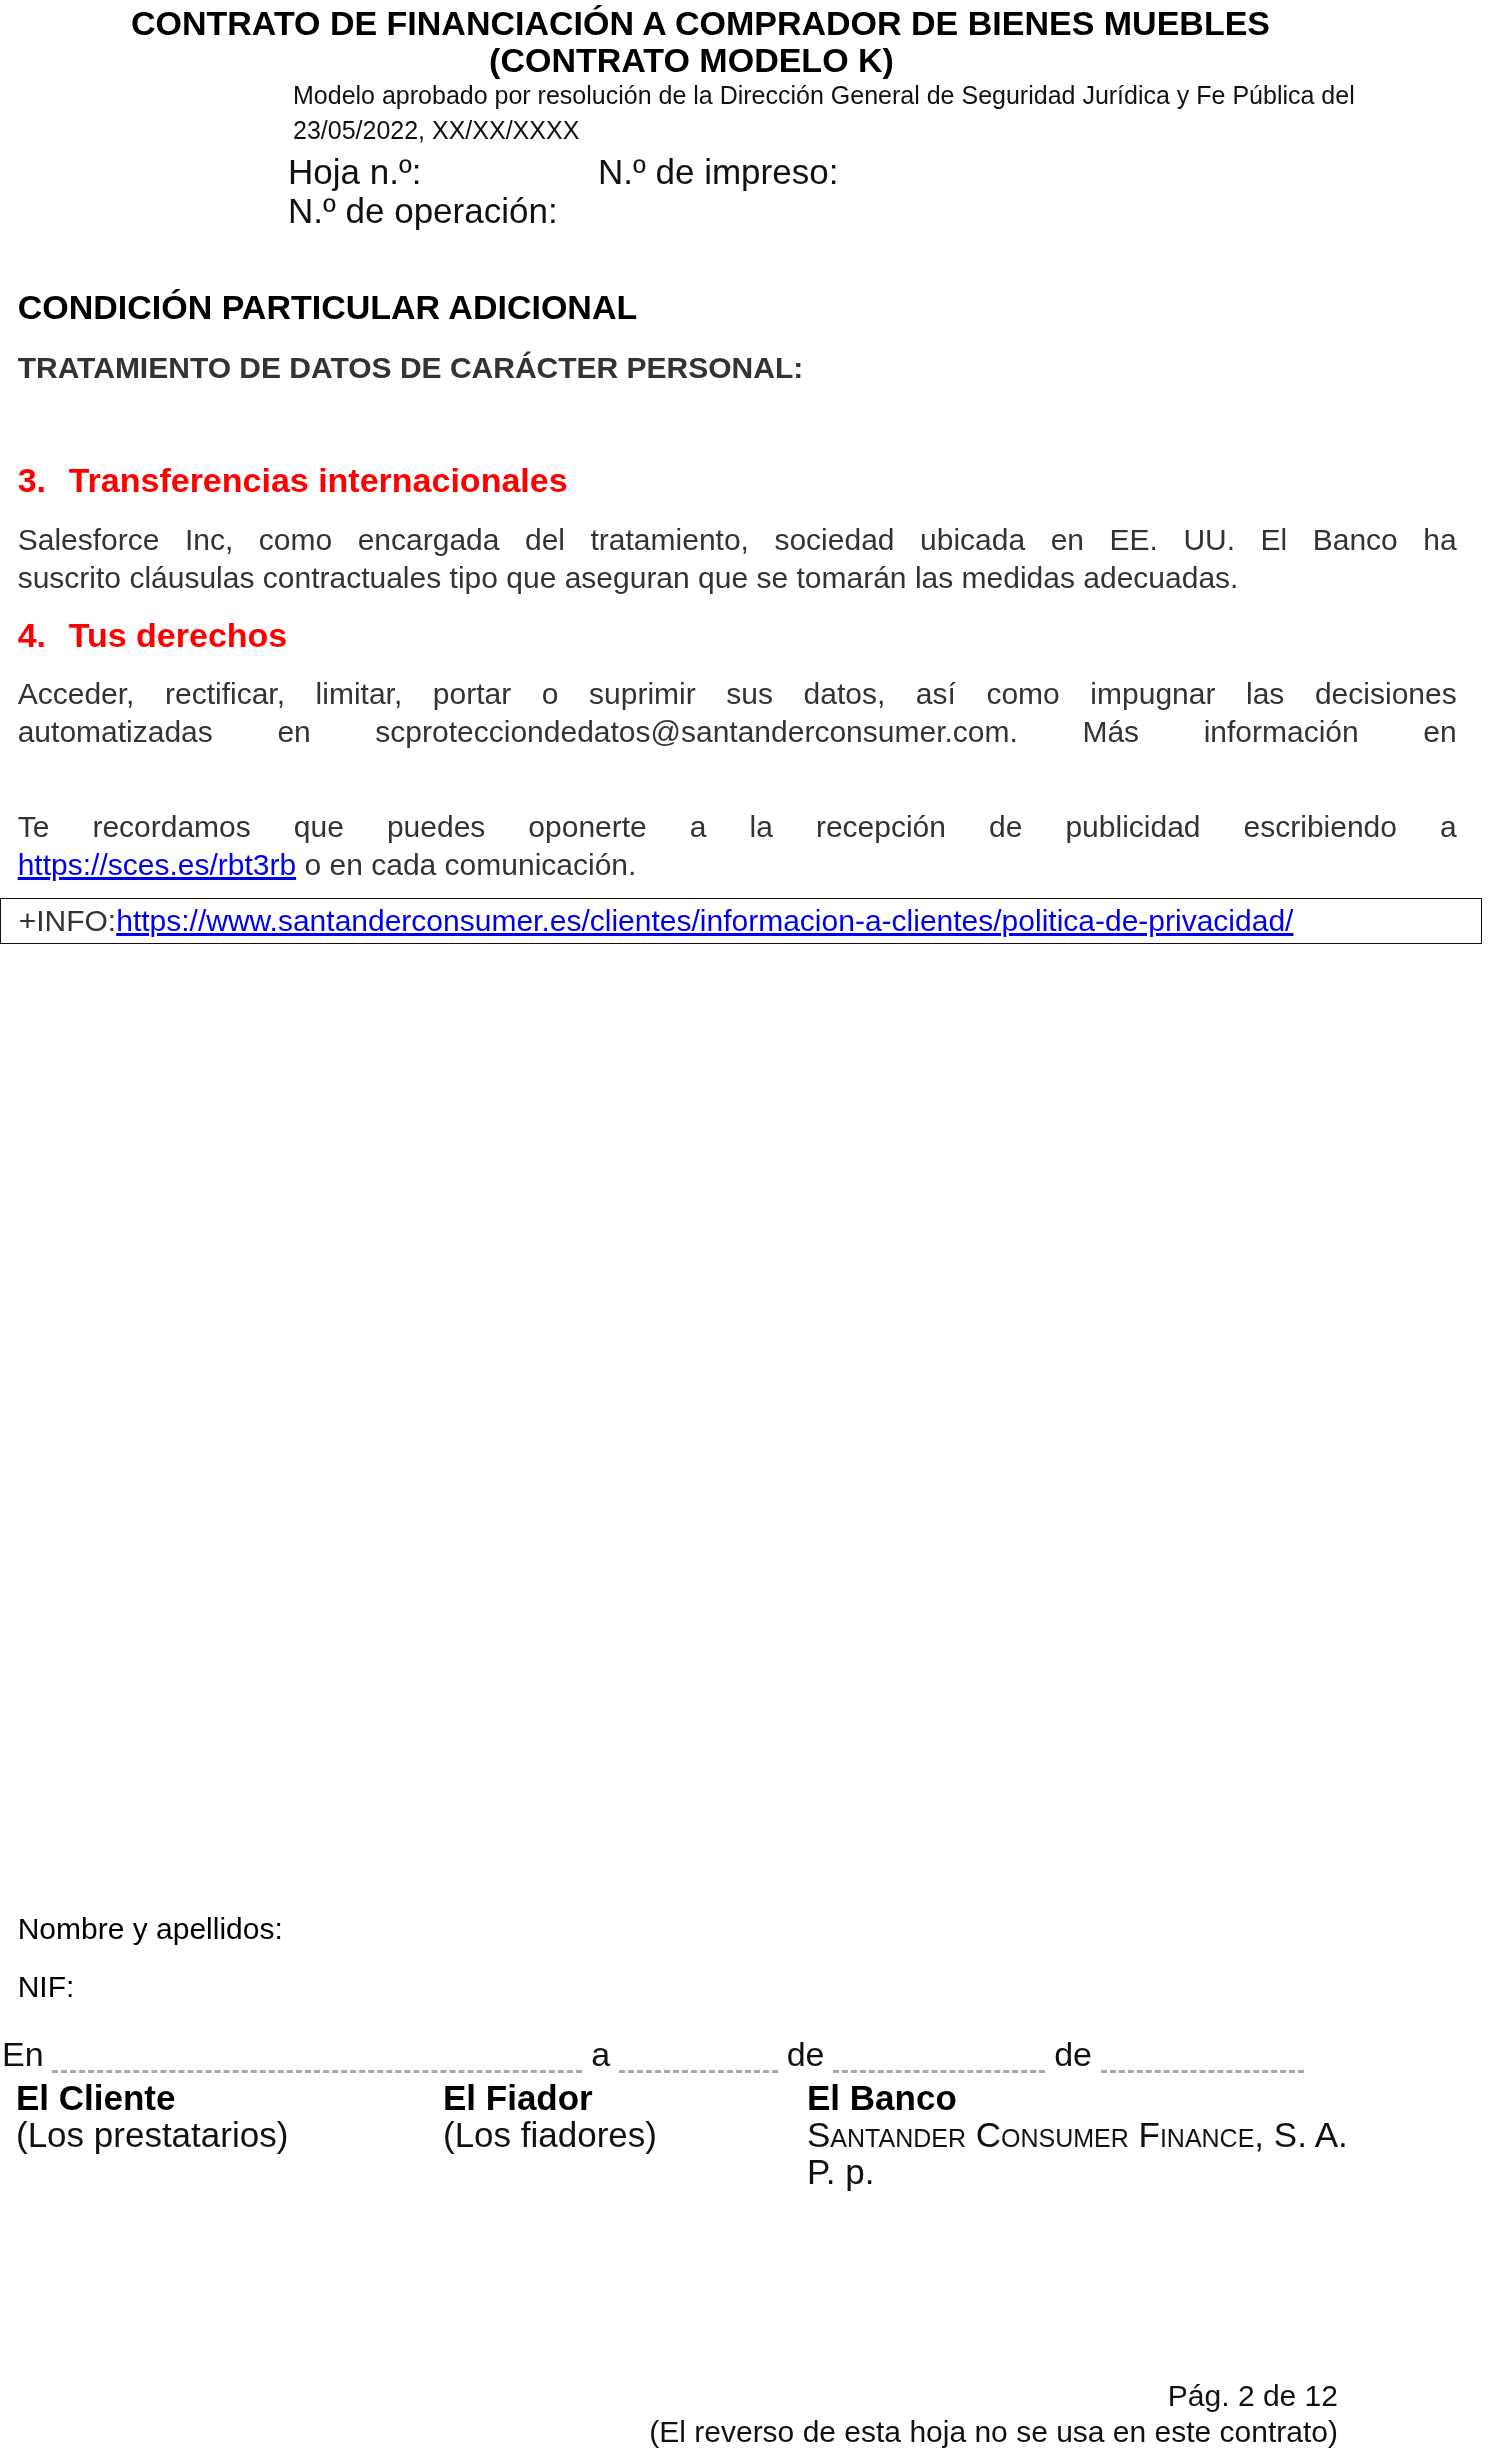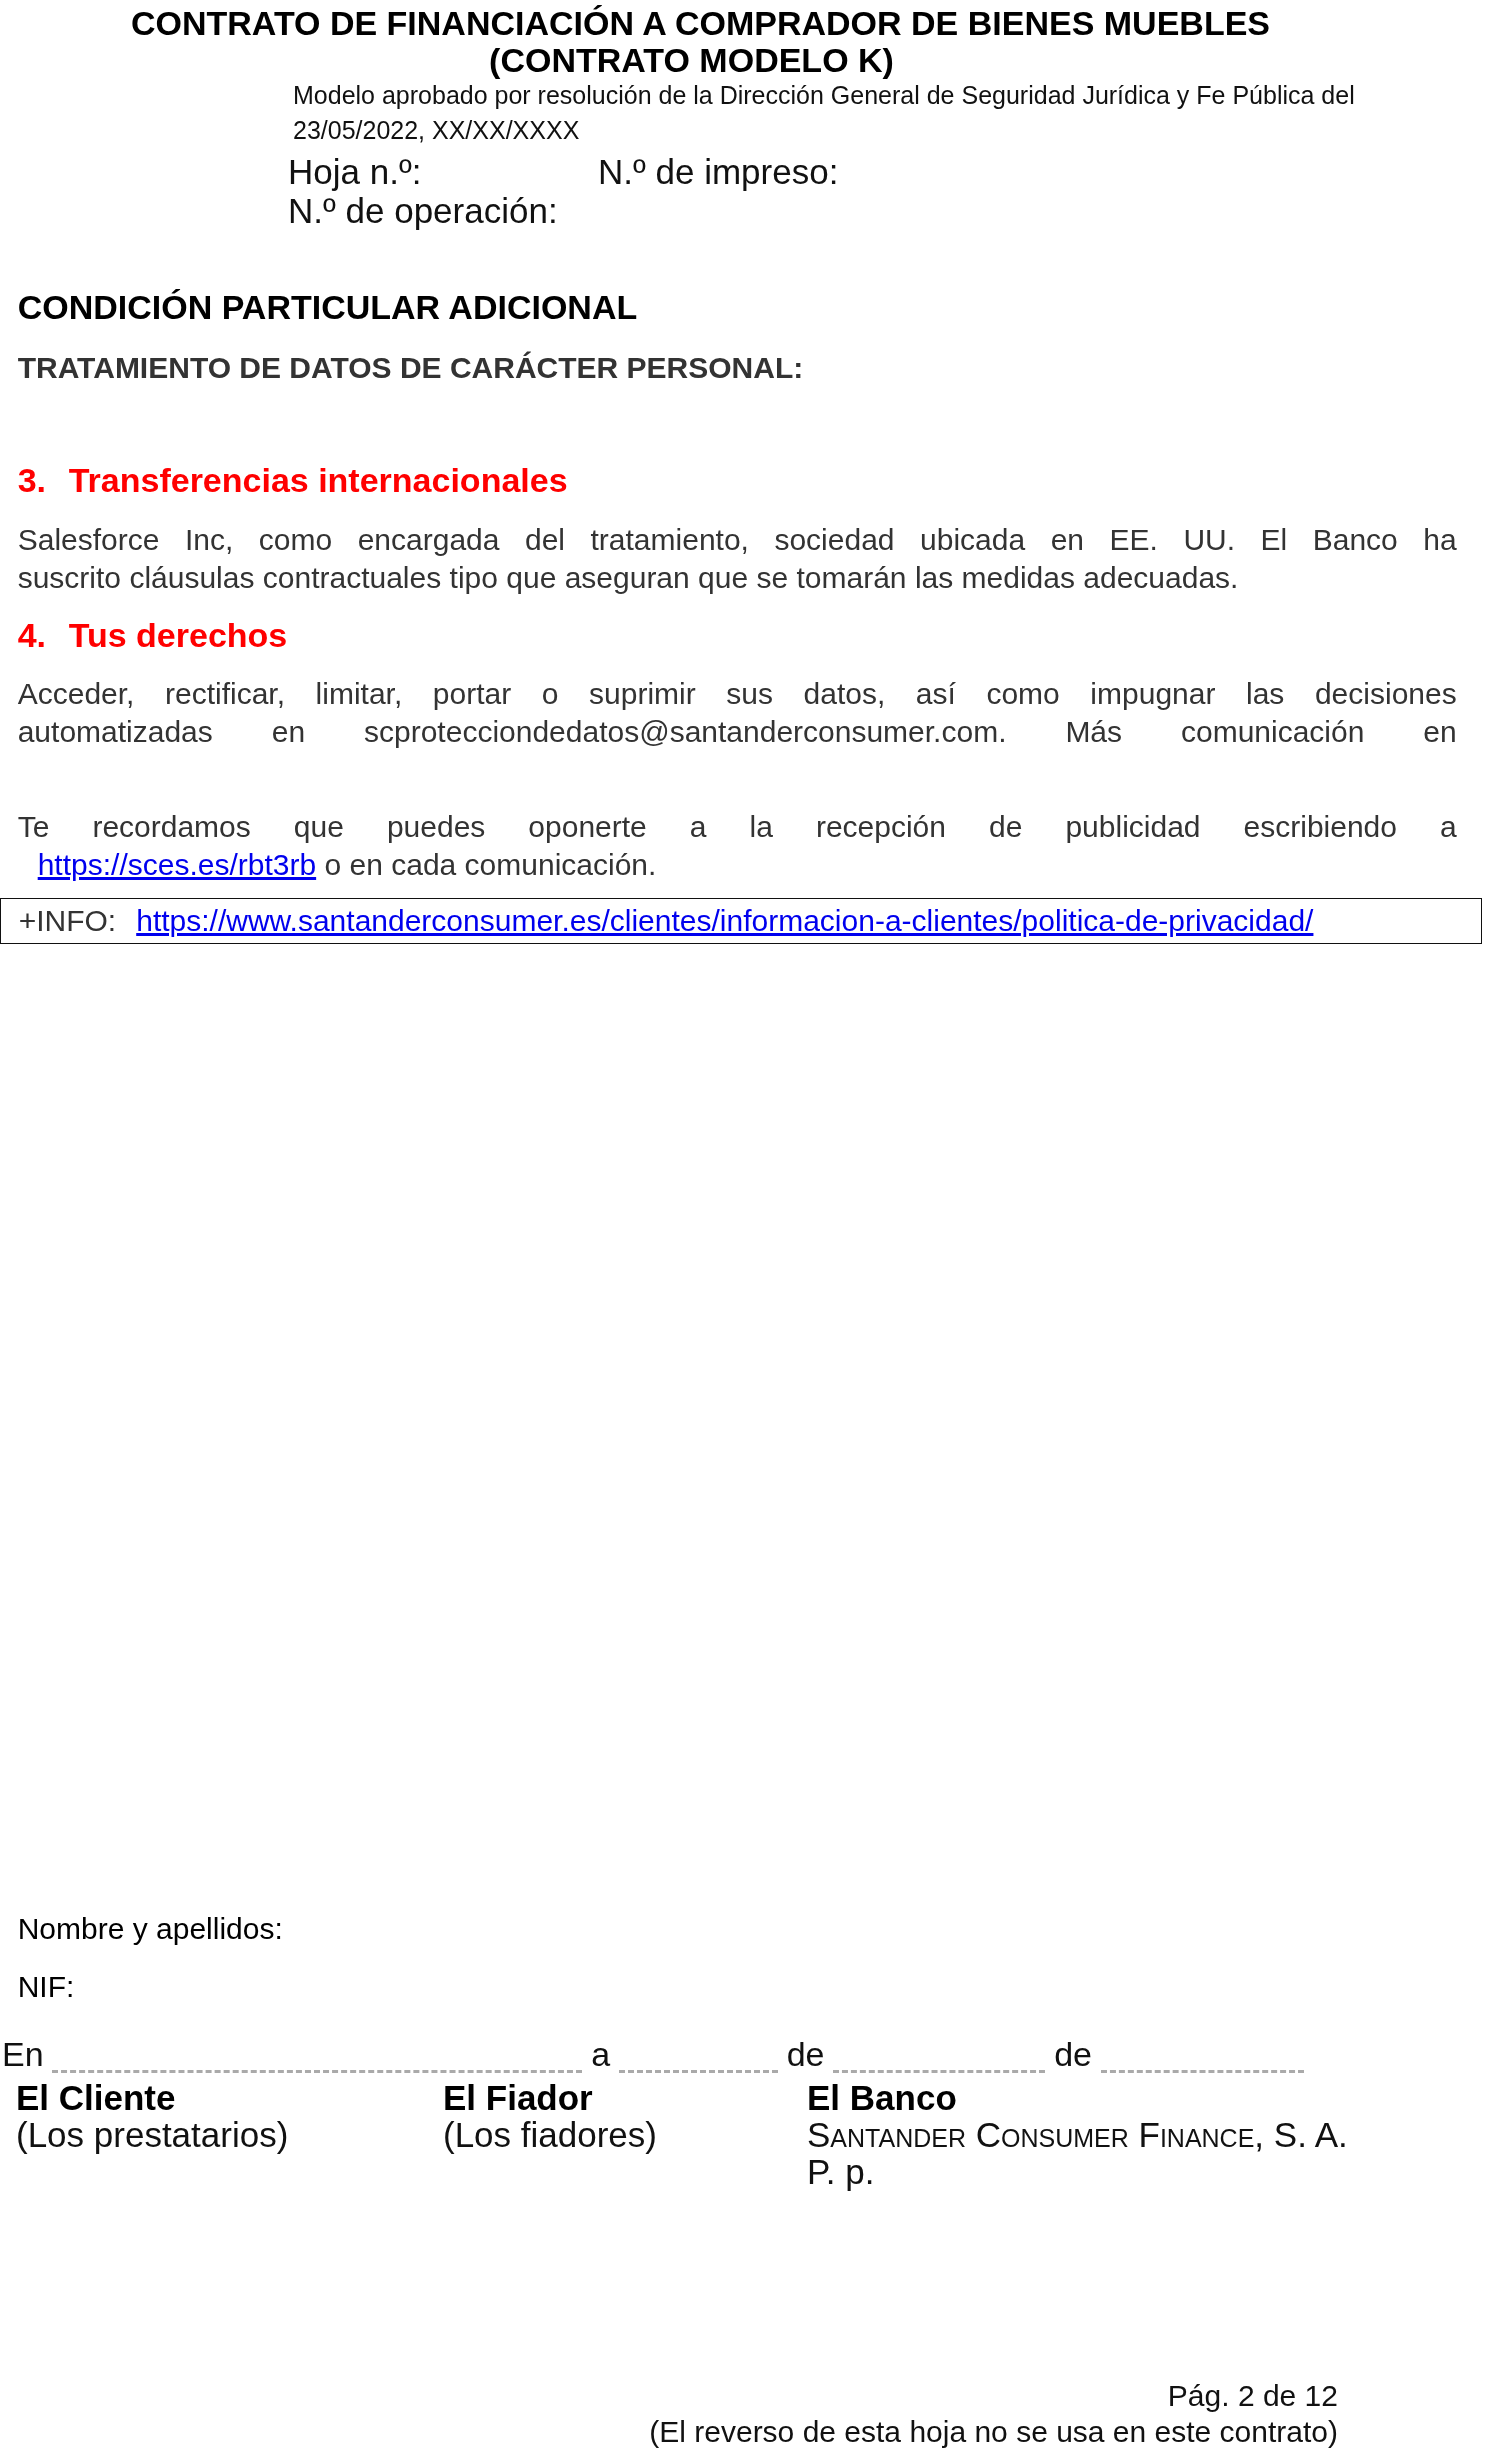--- a/index.html
+++ b/index.html
@@ -12,21 +12,21 @@
   .sub { left: 293px; font-size: 25px; line-height: 35px; color: #111; }
   .meta { font-size: 35px; line-height: 39px; color: #111; }
   .h-black { left: 17.7px; font-weight: bold; color: #000; font-size: 34px; }
   .h-gray { left: 17.7px; font-weight: bold; color: #333; font-size: 30px; }
   .h-red { left: 17.7px; font-weight: bold; color: #ff0000; font-size: 34px; }
   .h-red .num { display: inline-block; width: 51px; }
   .para { left: 17.7px; width: 1439px; font-size: 30px; line-height: 38px; color: #333;
           text-align: justify; white-space: normal; }
   .para .ln { display: block; text-align: justify; text-align-last: justify; }
   .para .ln.last { text-align-last: left; }
-  a.link { color: #0000ee; text-decoration: underline; margin-left: 20px; }
+  a.link { color: #0000ee; text-decoration: underline; }
   .info-box { left: 0; top: 898px; width: 1462px; height: 44px; border: 1.8px solid #111;
               font-size: 30px; line-height: 44px; padding-left: 17.7px; box-sizing: content-box; color: #333; }
   .small-label { left: 17.7px; font-size: 30px; color: #000000; }
   .date-line { left: 2px; top: 2035px; font-size: 34px; color: #111; display: flex; align-items: baseline; }
   .dash { display: inline-block; border-bottom: 3.5px dashed #aaaaaa; height: 0; margin: 0 8.8px; position: relative; top: 7px; }
   .sig-col { position: absolute; top: 2079px; font-size: 35px; line-height: 37px; color: #111; }
   .sig-title { font-weight: bold; color: #000; }
   .smallcaps { font-variant: small-caps; }
   .footer { left: 0; width: 1338px; text-align: right; font-size: 30px; color: #111; }
 </style>
@@ -50,21 +50,21 @@
 <div class="abs para" style="top:521px;">
   <span class="ln">Salesforce Inc, como encargada del tratamiento, sociedad ubicada en EE. UU. El Banco ha</span>
   <span class="ln last">suscrito cláusulas contractuales tipo que aseguran que se tomarán las medidas adecuadas.</span>
 </div>
 
 <div class="abs h-red" style="top:616px;">
   <span class="num">4.</span><span>Tus derechos</span>
 </div>
 <div class="abs para" style="top:675px;">
   <span class="ln">Acceder, rectificar, limitar, portar o suprimir sus datos, así como impugnar las decisiones</span>
-  <span class="ln">automatizadas en scprotecciondedatos@santanderconsumer.com. Más comunicación en</span>
+  <span class="ln">automatizadas en scprotecciondedatos@santanderconsumer.com. Más información en</span>
 </div>
 
 <div class="abs para" style="top:808px;">
   <span class="ln">Te recordamos que puedes oponerte a la recepción de publicidad escribiendo a</span>
   <span class="ln last"><a class="link">https://sces.es/rbt3rb</a><span> o en cada comunicación.</span></span>
 </div>
 
 <div class="abs info-box">
   <span>+INFO:</span><a class="link">https://www.santanderconsumer.es/clientes/informacion-a-clientes/politica-de-privacidad/</a>
 </div>

